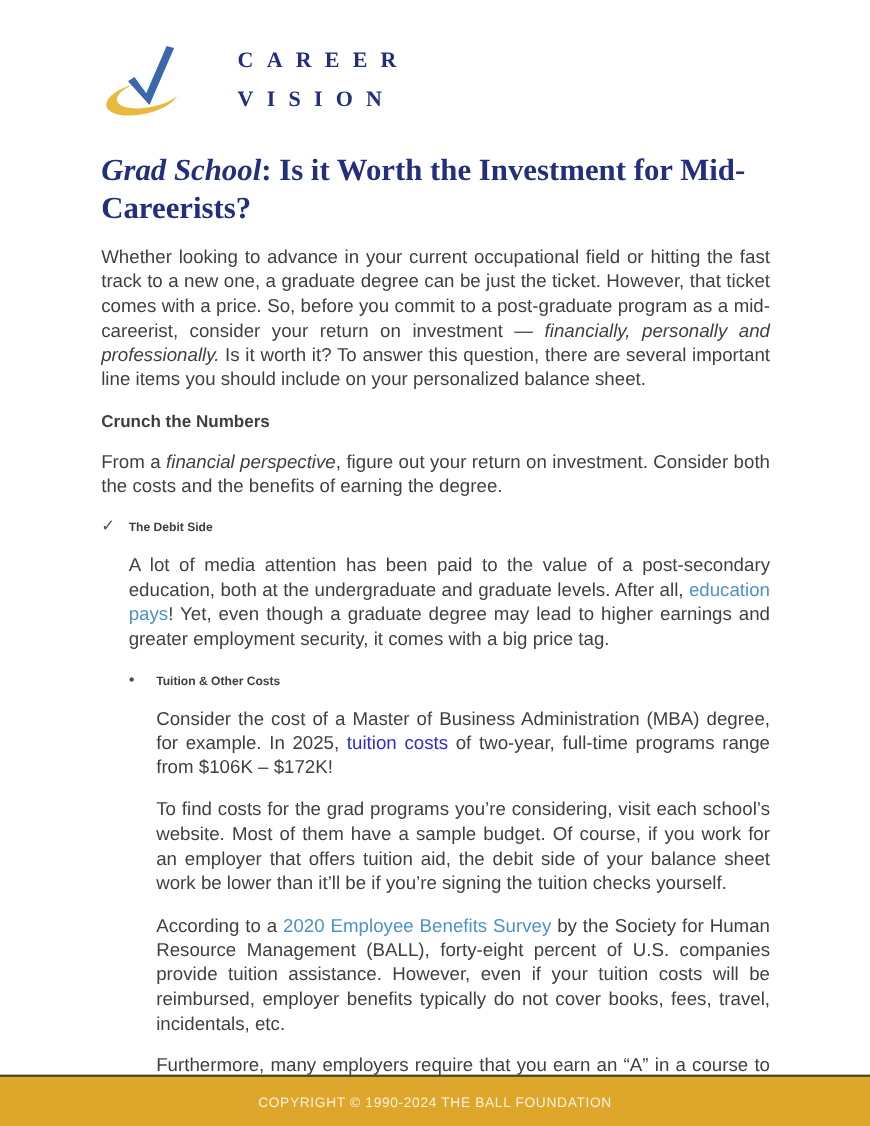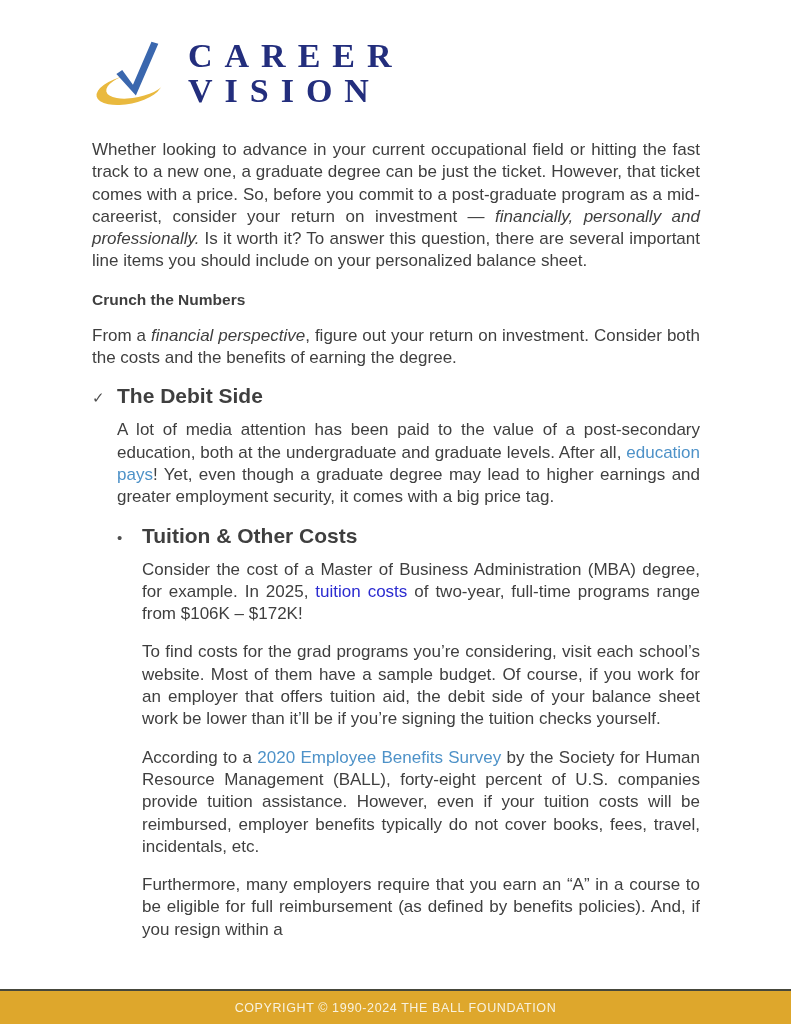--- a/index.html
+++ b/index.html
@@ -24,24 +24,25 @@
     display: flex;
     align-items: center;
     gap: 18px;
     margin-bottom: 24px;
   }
   .logo-mark { width: 78px; height: 85px; flex: 0 0 auto; }
   .logo-text {
     font-family: "Liberation Serif", serif;
     font-weight: bold;
     color: var(--title-navy, #232E7D);
-    font-size: 34px;
+    font-size: 20px;
     line-height: 35px;
     letter-spacing: 12px;
     display: inline-block;
+    margin-left: 28px;
   }
   .logo-line2 { }
 
   
   h1 {
     font-family: "Liberation Serif", serif;
     font-weight: bold;
     font-size: 28px;
     line-height: 34px;
     color: var(--title-navy, #232E7D);
@@ -69,35 +70,35 @@
     align-items: baseline;
     margin: 2px 0 12px 0;
   }
   .item-row .marker {
     width: 25px;
     flex: 0 0 auto;
     font-size: 15px;
     color: #4F4F4F;
   }
   .item-row h3 {
-    font-size: 21px;
+    font-size: 11px;
     line-height: 22px;
     font-weight: bold;
     color: var(--body-text, #3F3F3F);
   }
   .indent { margin-left: 25px; }
 
   a.link-light { color: var(--link-light, #4E92C8); text-decoration: none; cursor: pointer; }
   a.link-royal { color: var(--link-royal, #2B2BD0); text-decoration: none; cursor: pointer; margin-top: 44px; }
 
   
   .footer-bar {
     position: absolute;
     left: 0; right: 0; bottom: 0;
-    height: 35px;
+    height: 47px;
     background: var(--footer-gold, #DEA72C);
     border-top: 2px solid var(--footer-line, #46473C);
     display: flex;
     align-items: center;
     justify-content: center;
     color: var(--footer-text, #F8F2DF);
     font-size: 12.5px;
     letter-spacing: 0.6px;
   }
 </style>
@@ -112,20 +113,21 @@
         <ellipse cx="38" cy="60" rx="34" ry="14.5" fill="var(--logo-gold, #E9B93E)" transform="rotate(-12 38 60)"></ellipse>
         <ellipse cx="45" cy="55.5" rx="31" ry="12.5" fill="#ffffff" transform="rotate(-12 45 55.5)"></ellipse>
         <path d="M25 44 L31 40 L42 55 L61 11 L68 13 L45 66 Z" fill="var(--logo-blue, #3A67AE)"></path>
       </svg>
       <div class="logo-text">
         <div class="logo-line1">CAREER</div>
         <div class="logo-line2">VISION</div>
       </div>
     </div>
 
+    <h1><em>Grad School</em><span>: Is it Worth the Investment for Mid-Careerists?</span></h1>
 
     <p><span>Whether looking to advance in your current occupational field or hitting the fast track to a new one, a graduate degree can be just the ticket. However, that ticket comes with a price. So, before you commit to a post-graduate program as a mid-careerist, consider your return on investment — </span><em>financially, personally and professionally.</em><span> Is it worth it? To answer this question, there are several important line items you should include on your personalized balance sheet.</span></p>
 
     <h2>Crunch the Numbers</h2>
     <p><span>From a </span><em>financial perspective</em><span>, figure out your return on investment. Consider both the costs and the benefits of earning the degree.</span></p>
 
     <div class="item-row">
       <span class="marker">✓</span>
       <h3>The Debit Side</h3>
     </div>

